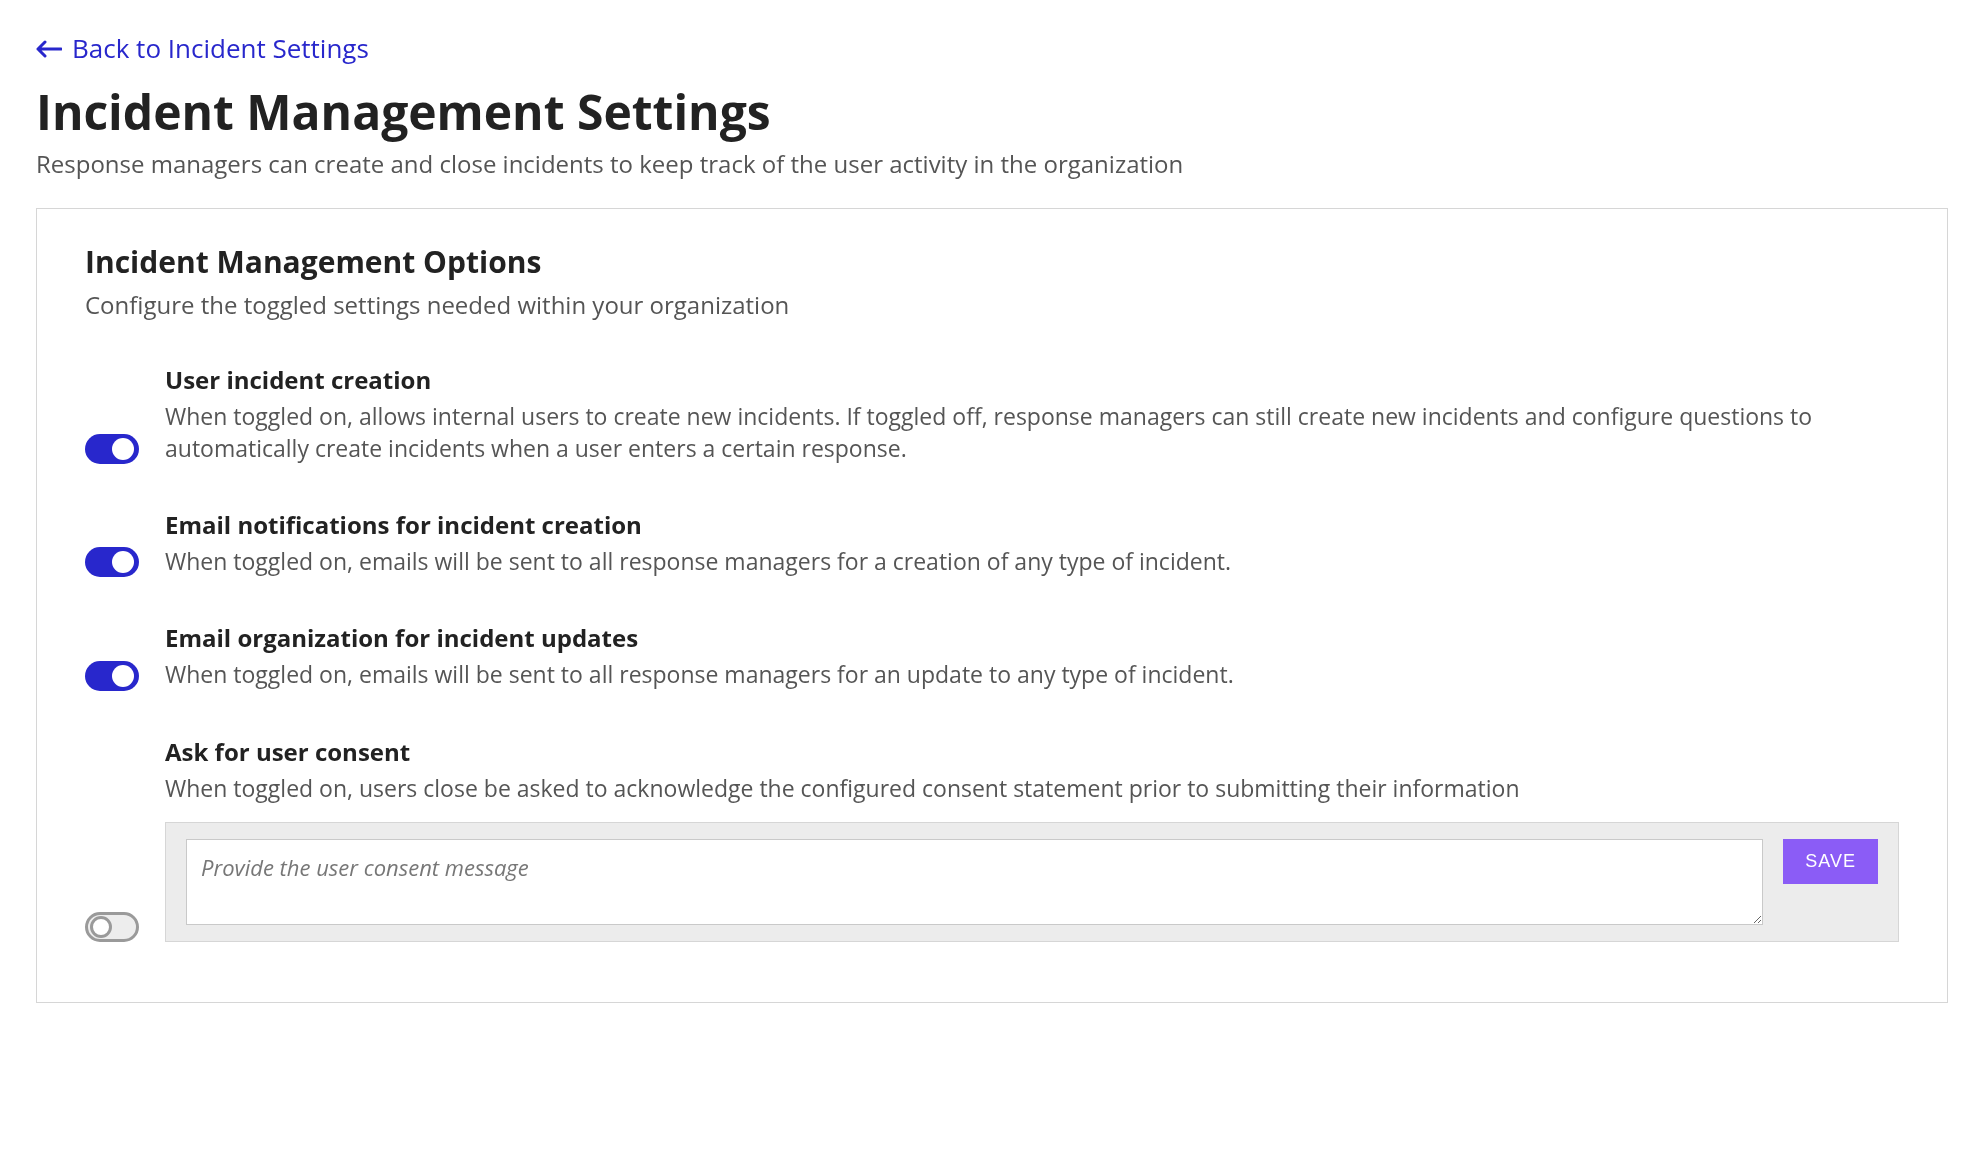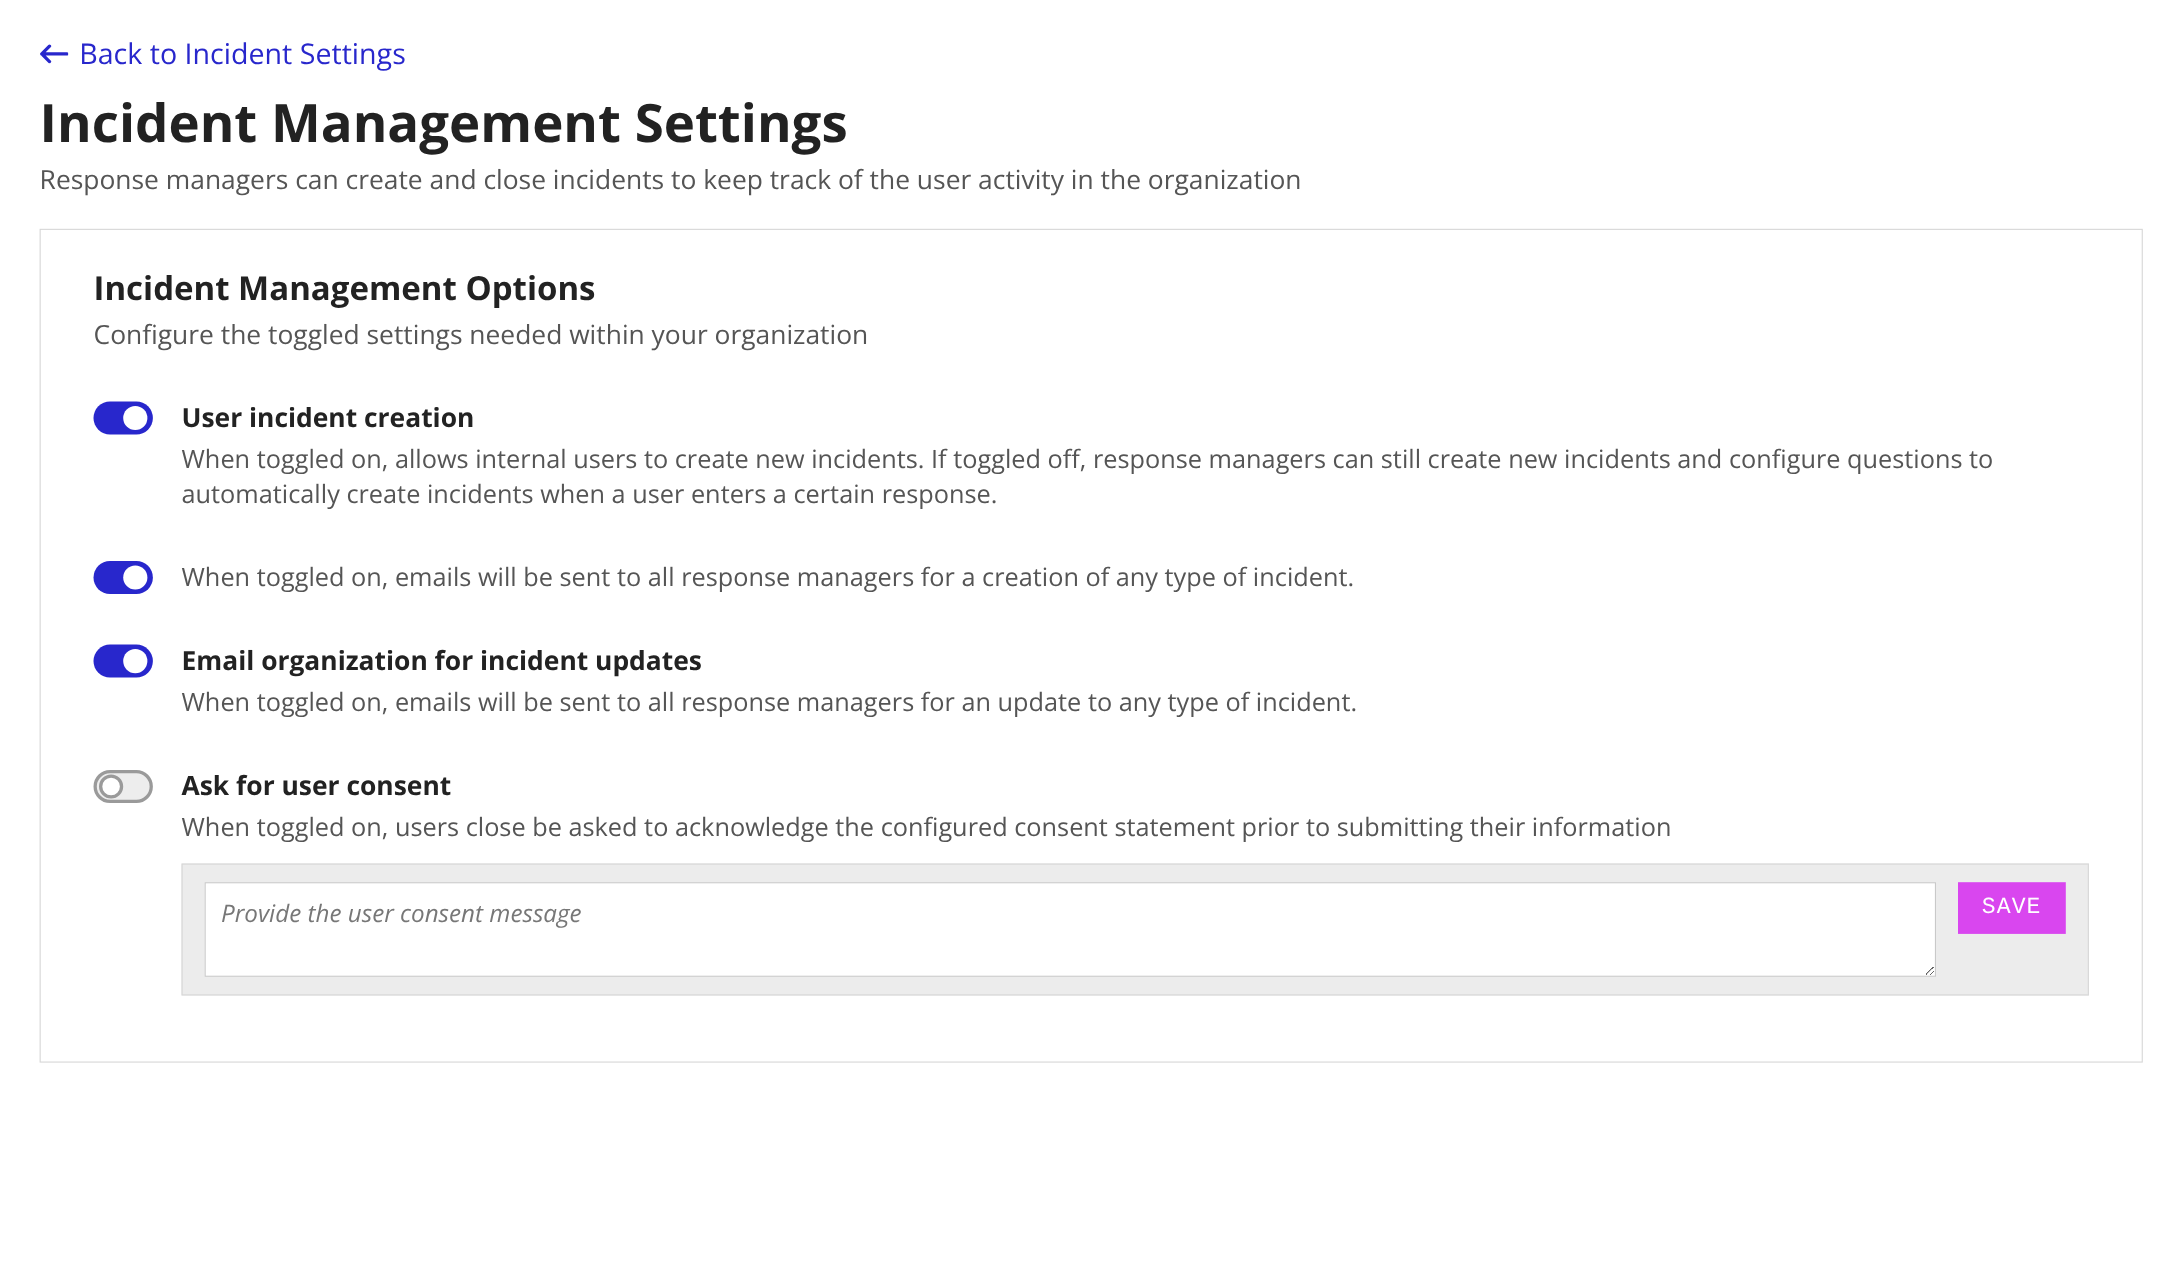--- a/index.html
+++ b/index.html
@@ -45,21 +45,21 @@
       margin-bottom: 6px;
     }
     .panel-subtitle {
       font-size: 24px;
       color: #555;
       font-weight: 400;
       margin-bottom: 42px;
     }
     .option-row {
       display: flex;
-      align-items: flex-start;
+      align-items: flex-end;
       gap: 26px;
       margin-bottom: 44px;
     }
     .option-row:last-of-type { margin-bottom: 20px; }
     .toggle {
       flex: 0 0 auto;
       width: 54px;
       height: 30px;
       border-radius: 18px;
       position: relative;
@@ -122,29 +122,28 @@
       font-family: inherit;
       resize: both;
       background: #fff;
     }
     .consent-box textarea::placeholder {
       color: #777;
       font-style: italic;
     }
     .save-btn {
       flex: 0 0 auto;
-      background: #d946ef;
+      background: #8b5cf6;
       color: #fff;
       border: none;
-      font-size: 21px;
+      font-size: 18px;
       letter-spacing: 1px;
       padding: 12px 22px;
       cursor: pointer;
       font-weight: 400;
-      font-family: Liberation Mono, monospace;
     }
   </style>
 </head>
 <body>
 
 
 
 <a class="back-link">
   <span>
     <svg viewBox="0 0 26 18" fill="none">
@@ -169,20 +168,21 @@
       <div class="option-title">User incident creation</div>
       <div class="option-desc">When toggled on, allows internal users to create new incidents. If toggled off, response managers can still create new incidents and configure questions to automatically create incidents when a user enters a certain response.</div>
     </div>
   </div>
 
   <div class="option-row">
     <div class="toggle on">
         <div class="knob"></div>
       </div>
     <div class="option-body">
+      <div class="option-title">Email notifications for incident creation</div>
       <div class="option-desc">When toggled on, emails will be sent to all response managers for a creation of any type of incident.</div>
     </div>
   </div>
 
   <div class="option-row">
     <div class="toggle on">
         <div class="knob"></div>
       </div>
     <div class="option-body">
       <div class="option-title">Email organization for incident updates</div>

